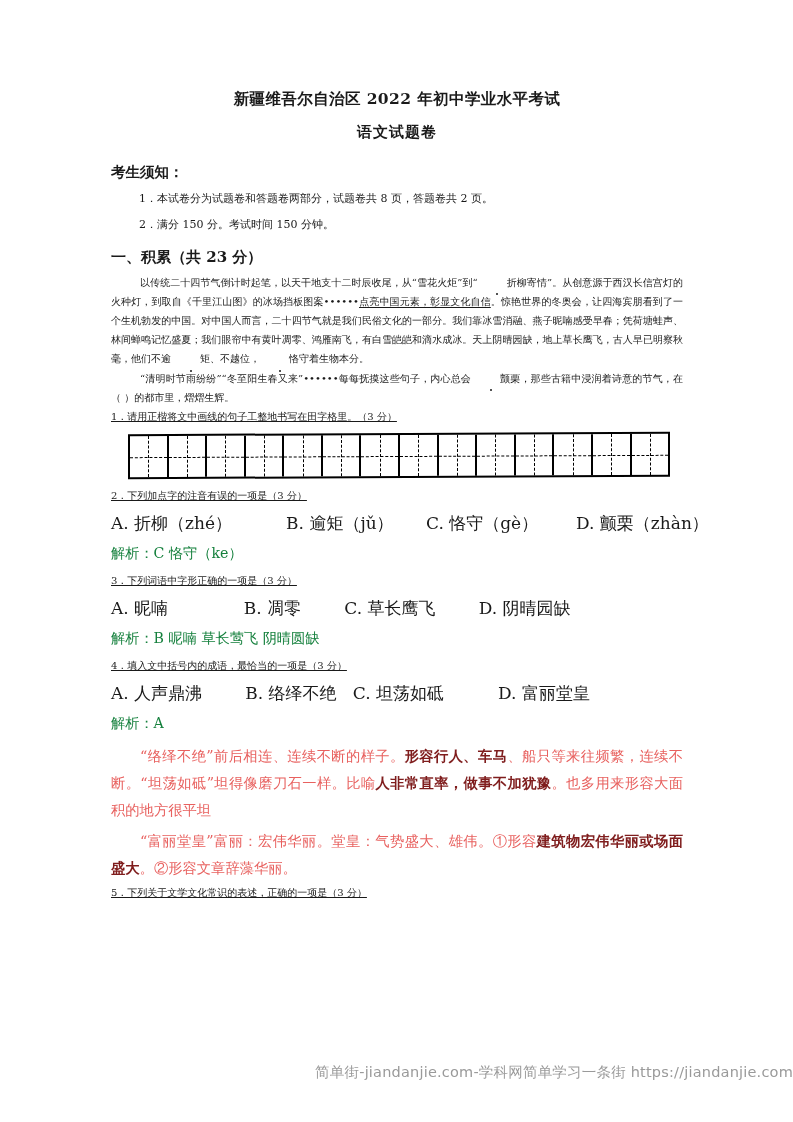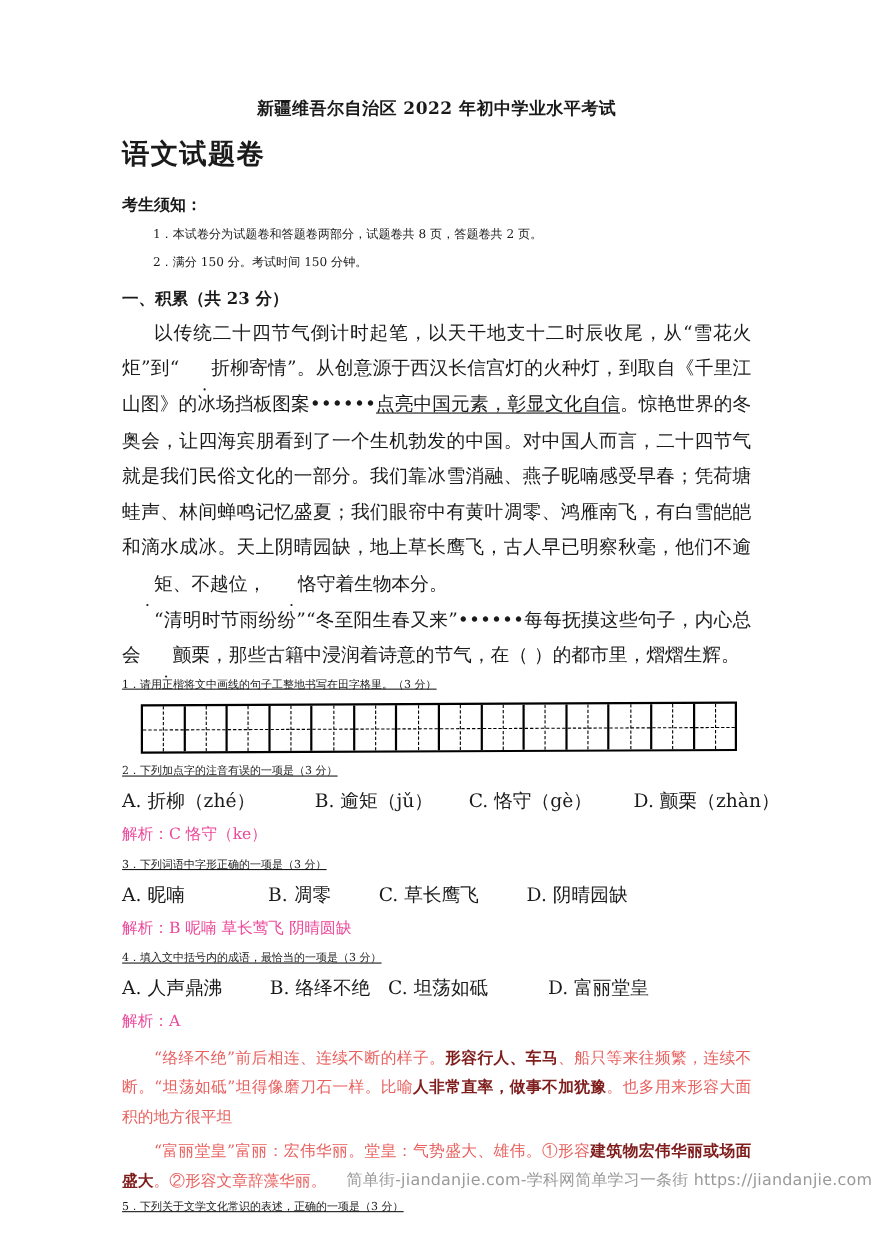--- a/index.html
+++ b/index.html
@@ -31,22 +31,22 @@
   
   .doc-title {
     text-align: center;
     font-size: 15.5px;
     font-weight: bold;
     letter-spacing: 0.4px;
     margin: 0 0 12px 0;
     line-height: 1.4;
   }
   .doc-subtitle {
-    text-align: left;
-    font-size: 25px;
+    text-align: center;
+    font-size: 15px;
     font-weight: bold;
     letter-spacing: 1px;
     margin: 0 0 20px 0;
     line-height: 1.4;
   }
 
   
   .notice-head {
     font-size: 14.5px;
     font-weight: bold;
@@ -61,21 +61,21 @@
 
   
   .section-head {
     font-size: 15px;
     font-weight: bold;
     margin: 14px 0 6px 0;
   }
 
   
   .passage {
-    font-size: 17px;
+    font-size: 10px;
     line-height: 1.92;
     margin: 0;
     text-align: justify;
     text-justify: inter-ideograph;
     text-indent: 29px;
   }
   .u { text-decoration: underline; text-underline-offset: 2px; }
   .dot-em {
     position: relative;
     display: inline-block;
@@ -99,21 +99,21 @@
     margin: 2px 0 6px 0;
     text-decoration: underline;
   }
   .q-options {
     font-size: 17px;
     line-height: 1.6;
     margin: 0 0 5px 0;
     white-space: pre;
   }
   .ans {
-    color: #ec4899;
+    color: #15803d;
     font-size: 14.2px;
     line-height: 1.6;
     margin: 0 0 8px 0;
   }
 
   
   .expl {
     color: #e8615f;
     font-size: 14.3px;
     line-height: 1.9;

